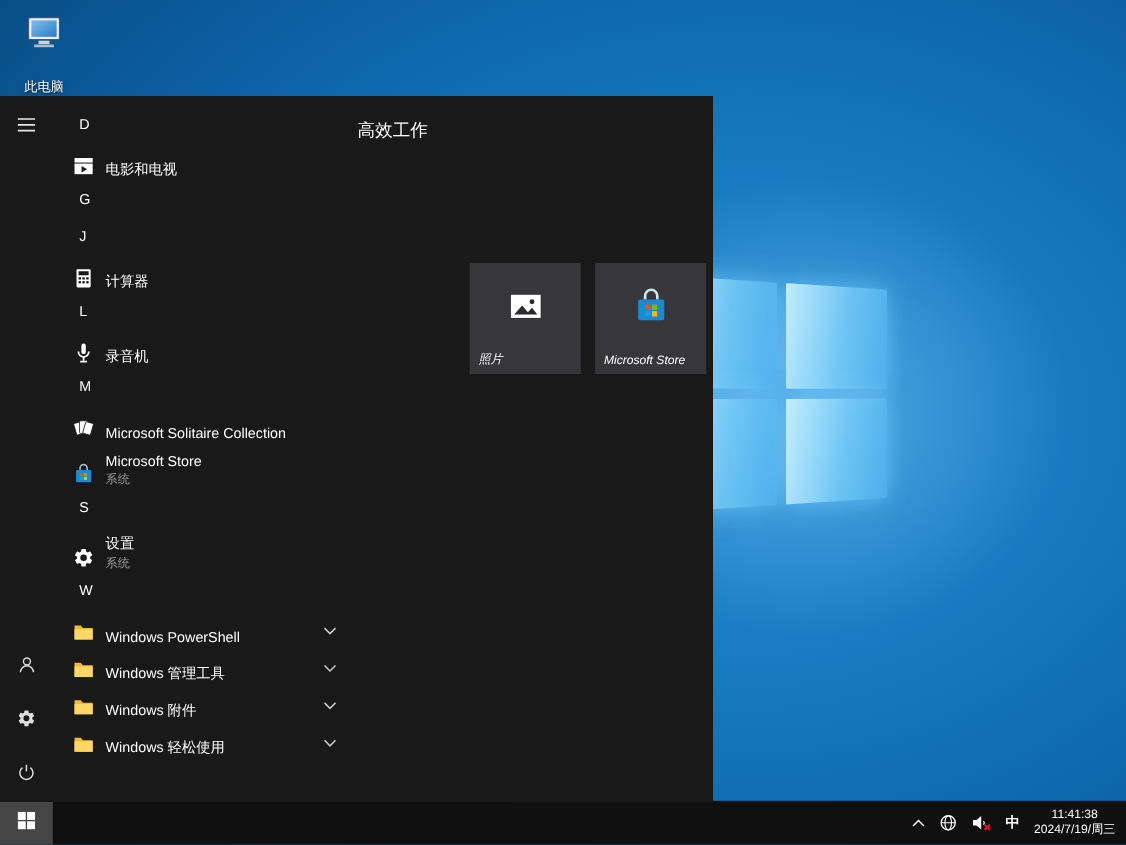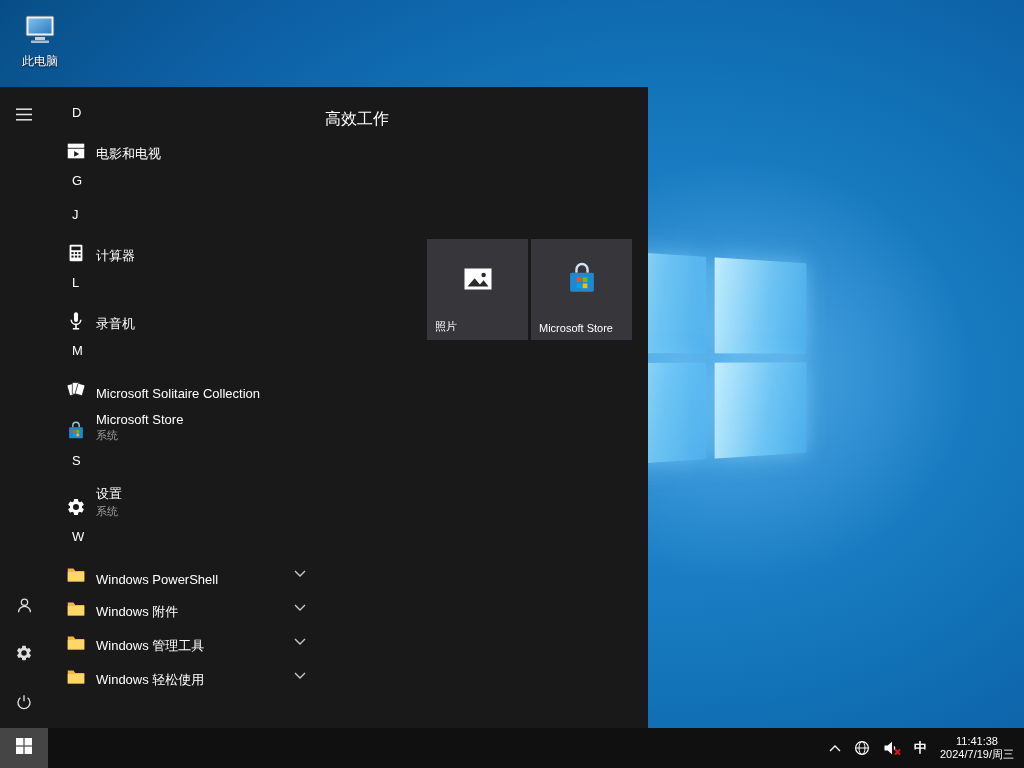--- a/index.html
+++ b/index.html
@@ -27,21 +27,21 @@
   }
   .win-pane {
     background: linear-gradient(100deg, rgba(200,240,255,.95) 0%, rgba(120,205,248,.82) 55%, rgba(80,180,240,.75) 100%);
     box-shadow: 0 0 26px rgba(140,215,255,.55);
     border-radius:1px;
   }
 
   
   .desk-icon {
     position:absolute; left:12px; top:12px; width:56px; z-index:2;
-    display:flex; flex-direction:column; align-items:center; gap:3px; cursor:default;
+    display:flex; flex-direction:column; align-items:center; gap:20px; cursor:default;
   }
   .desk-icon .dlbl {
     color:#fff; font-size:12px; text-shadow:0 1px 2px rgba(0,0,0,.85);
   }
 
   
   .start-menu {
     position:absolute; left:0; top:87px; width:648px; height:641px; z-index:10;
     background:#191919;
   }
@@ -60,21 +60,21 @@
   .row.app, .row.fold { padding-left:16px;align-items:flex-end; }
   .row.two { height:42px; }
   .ic { width:24px; height:24px; display:flex; align-items:center; justify-content:center; flex:0 0 24px; }
   .lbl { margin-left:8px; white-space:nowrap; }
   .txt { margin-left:8px; display:flex; flex-direction:column; justify-content:center; }
   .txt .lbl { margin-left:0; }
   .sub { font-size:11px; color:#9d9d9d; margin-top:1px; }
   .chev { position:absolute; left:246px; top:50%; transform:translateY(-50%); width:12px; height:8px; }
 
   .tiles-header { position:absolute; left:325px; top:22px; font-size:16px; color:#fff; }
-  .tiles { position:absolute; left:427px; top:152px; display:flex; gap:3px; }
+  .tiles { position:absolute; left:427px; top:152px; display:flex; gap:13px;font-style:italic; }
   .tile { width:101px; height:101px; background:#37373b; position:relative; cursor:default; }
   .tic { position:absolute; left:50%; top:42%; transform:translate(-50%,-50%); }
   .tlbl { position:absolute; left:8px; bottom:6px; font-size:11px; color:#fff; white-space:nowrap; }
 
   
   .taskbar {
     position:absolute; left:0; bottom:0; width:1024px; height:40px; z-index:20;
     background:#101010; display:flex; align-items:center;
   }
   .start-btn {
@@ -289,36 +289,36 @@
       </span>
     </div>
 
     <div class="row fold">
       <span class="ic">
         <svg width="22" height="22" viewBox="0 0 24 24">
             <path d="M3 5h6.2l2 2.5H21V19H3z" fill="#f5b73c"></path>
             <path d="M3 8.7h18V19H3z" fill="#ffd767"></path>
           </svg>
       </span>
-      <span class="lbl">Windows 附件</span>
+      <span class="lbl">Windows 管理工具</span>
       <span class="chev">
         <svg width="12" height="8" viewBox="0 0 12 8">
             <path d="M1 1l5 5 5-5" fill="none" stroke="#c8c8c8" stroke-width="1.4"></path>
           </svg>
       </span>
     </div>
 
     <div class="row fold">
       <span class="ic">
         <svg width="22" height="22" viewBox="0 0 24 24">
             <path d="M3 5h6.2l2 2.5H21V19H3z" fill="#f5b73c"></path>
             <path d="M3 8.7h18V19H3z" fill="#ffd767"></path>
           </svg>
       </span>
-      <span class="lbl">Windows 管理工具</span>
+      <span class="lbl">Windows 附件</span>
       <span class="chev">
         <svg width="12" height="8" viewBox="0 0 12 8">
             <path d="M1 1l5 5 5-5" fill="none" stroke="#c8c8c8" stroke-width="1.4"></path>
           </svg>
       </span>
     </div>
 
     <div class="row fold">
       <span class="ic">
         <svg width="22" height="22" viewBox="0 0 24 24">

